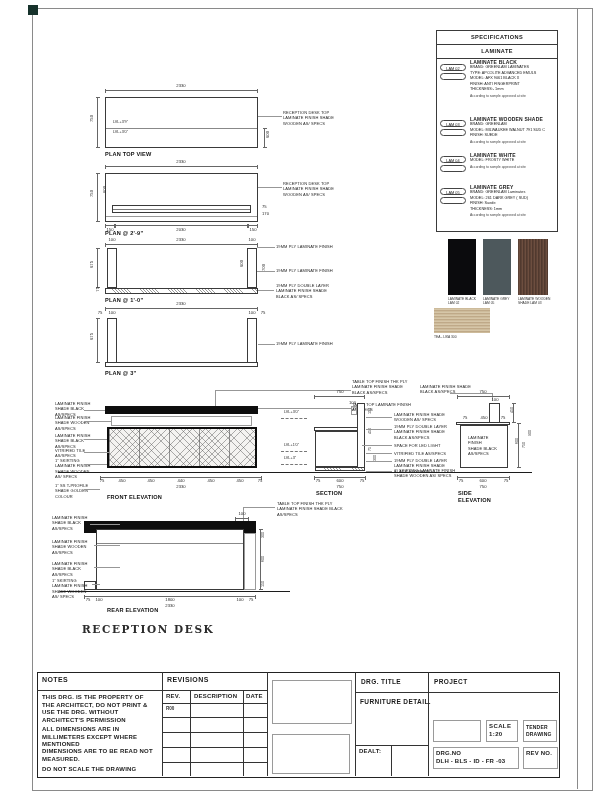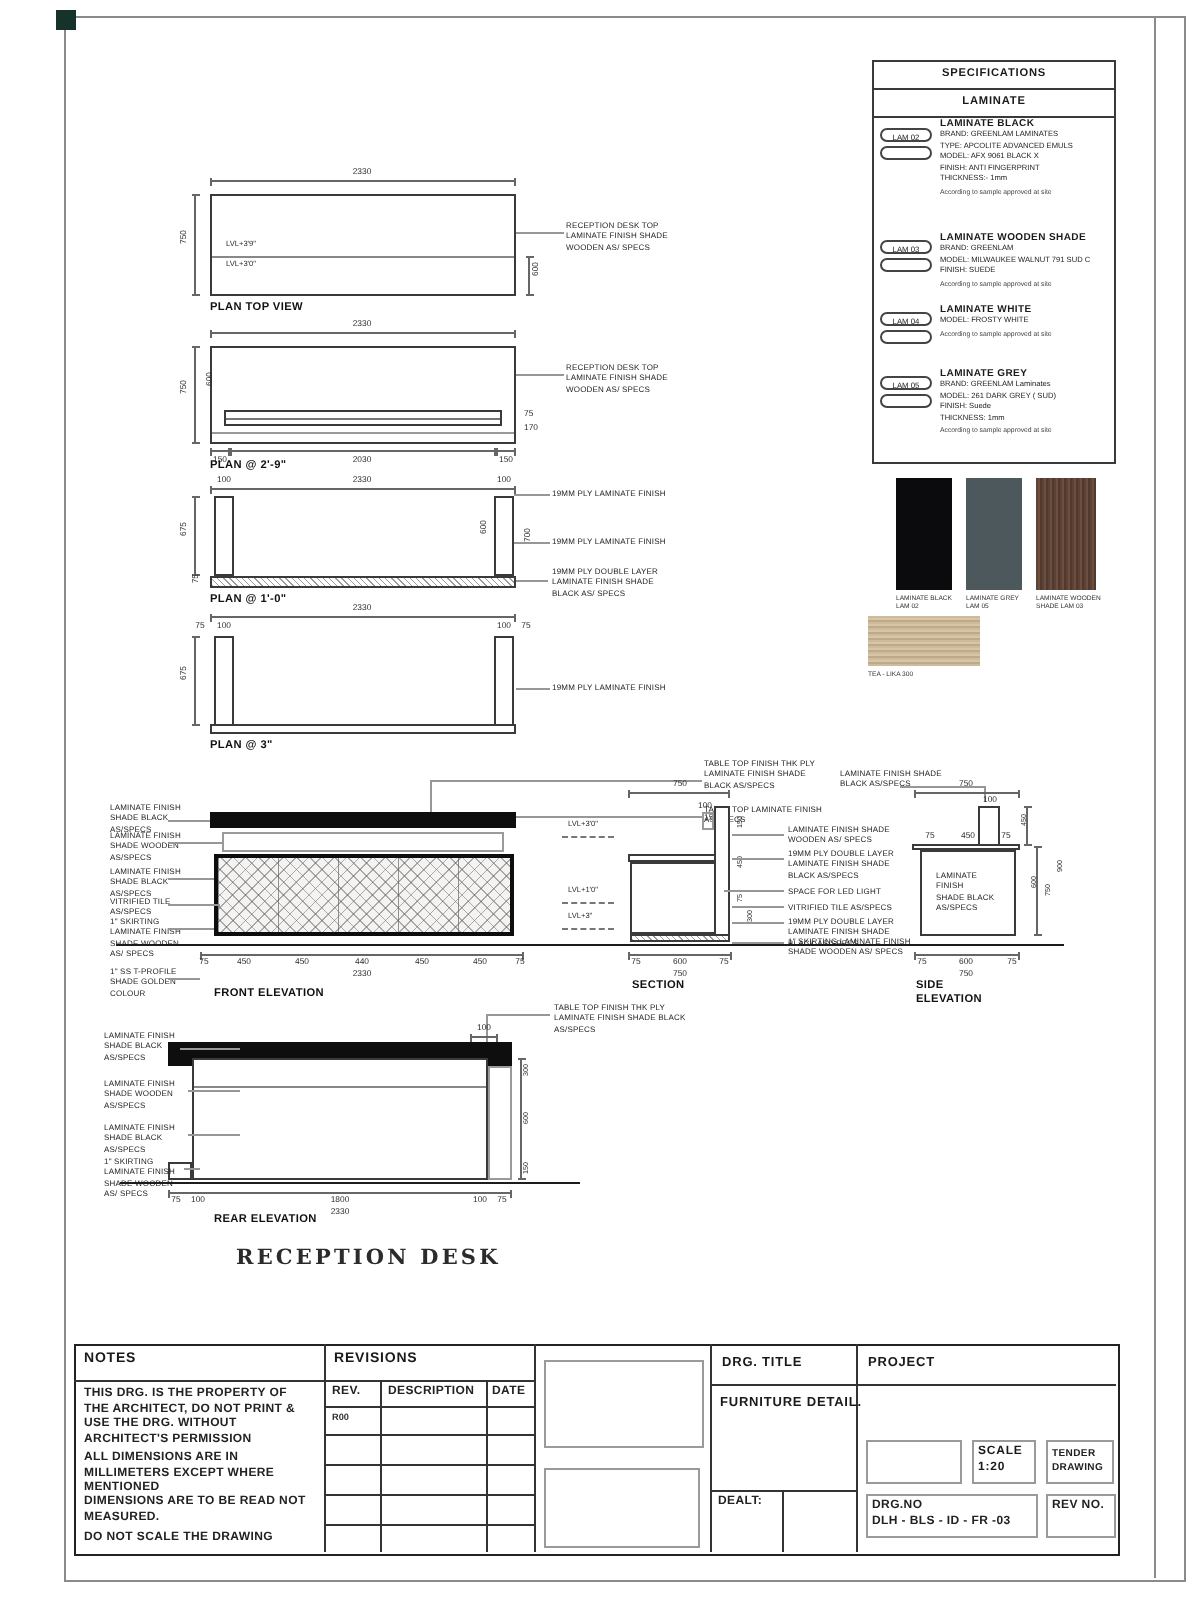--- a/index.html
+++ b/index.html
@@ -44,21 +44,21 @@
   .sline{font-size:3.8px;line-height:1.45;color:#222;}
   .sfoot{font-size:3.4px;color:#444;margin-top:1px;}
   .swcap{font-size:3.3px;line-height:1.35;color:#333;}
   
   .tb{border:1.2px solid #222;}
   .tbl{background:#333;}
   .tb-h{font-size:7px;font-weight:bold;letter-spacing:.4px;color:#1a1a1a;}
   .tb-t{font-size:6px;font-weight:bold;line-height:1.25;letter-spacing:.2px;color:#222;}
   .tb-s{font-size:5px;font-weight:bold;letter-spacing:.2px;color:#222;}
   .big-title{font-size:10.5px;font-weight:600;letter-spacing:1.6px;color:#2b2b2b;
-             font-family:"DejaVu Serif","Liberation Serif",serif;margin-left:36px;}
+             font-family:"DejaVu Serif","Liberation Serif",serif;}
 </style>
 </head>
 <body>
 
 <div id="sheet">
 
   <div class="a frame" style="left:32px;top:8px;width:559px;height:781px;"></div>
   <div class="a" style="left:577px;top:8px;width:0;height:781px;border-left:.8px solid #8a8a8a;"></div>
   <div class="a" style="left:28px;top:5px;width:10px;height:10px;background:#16322b;"></div>
 

